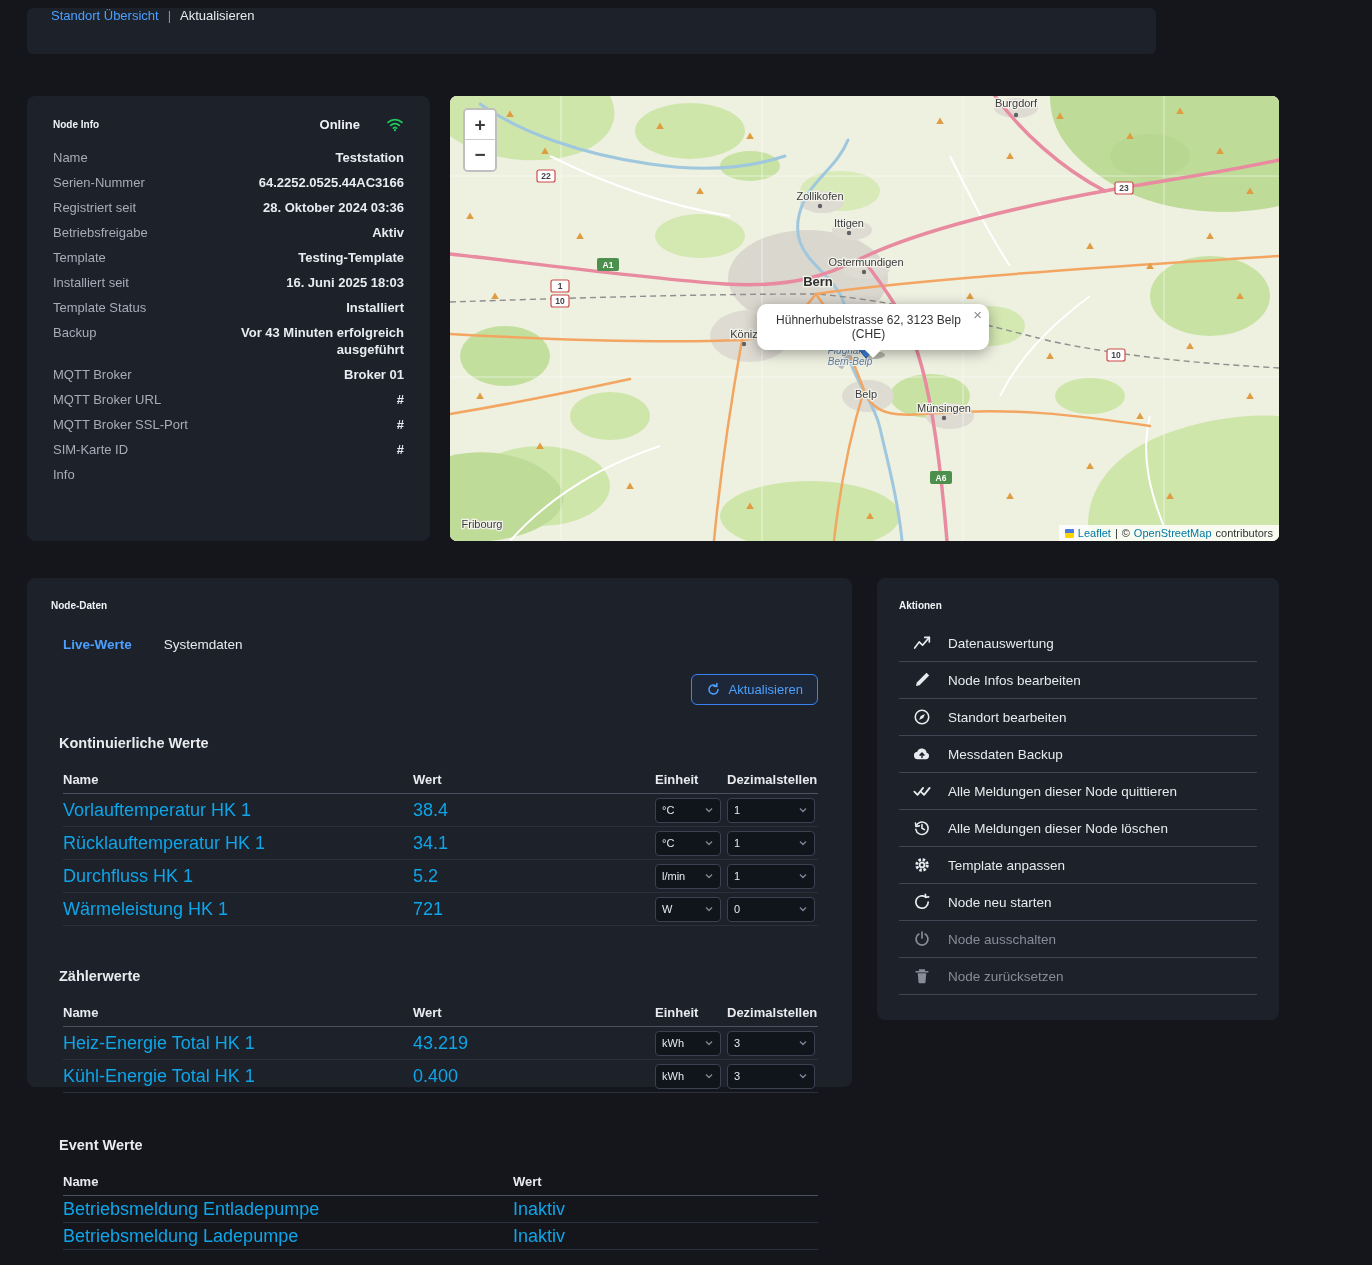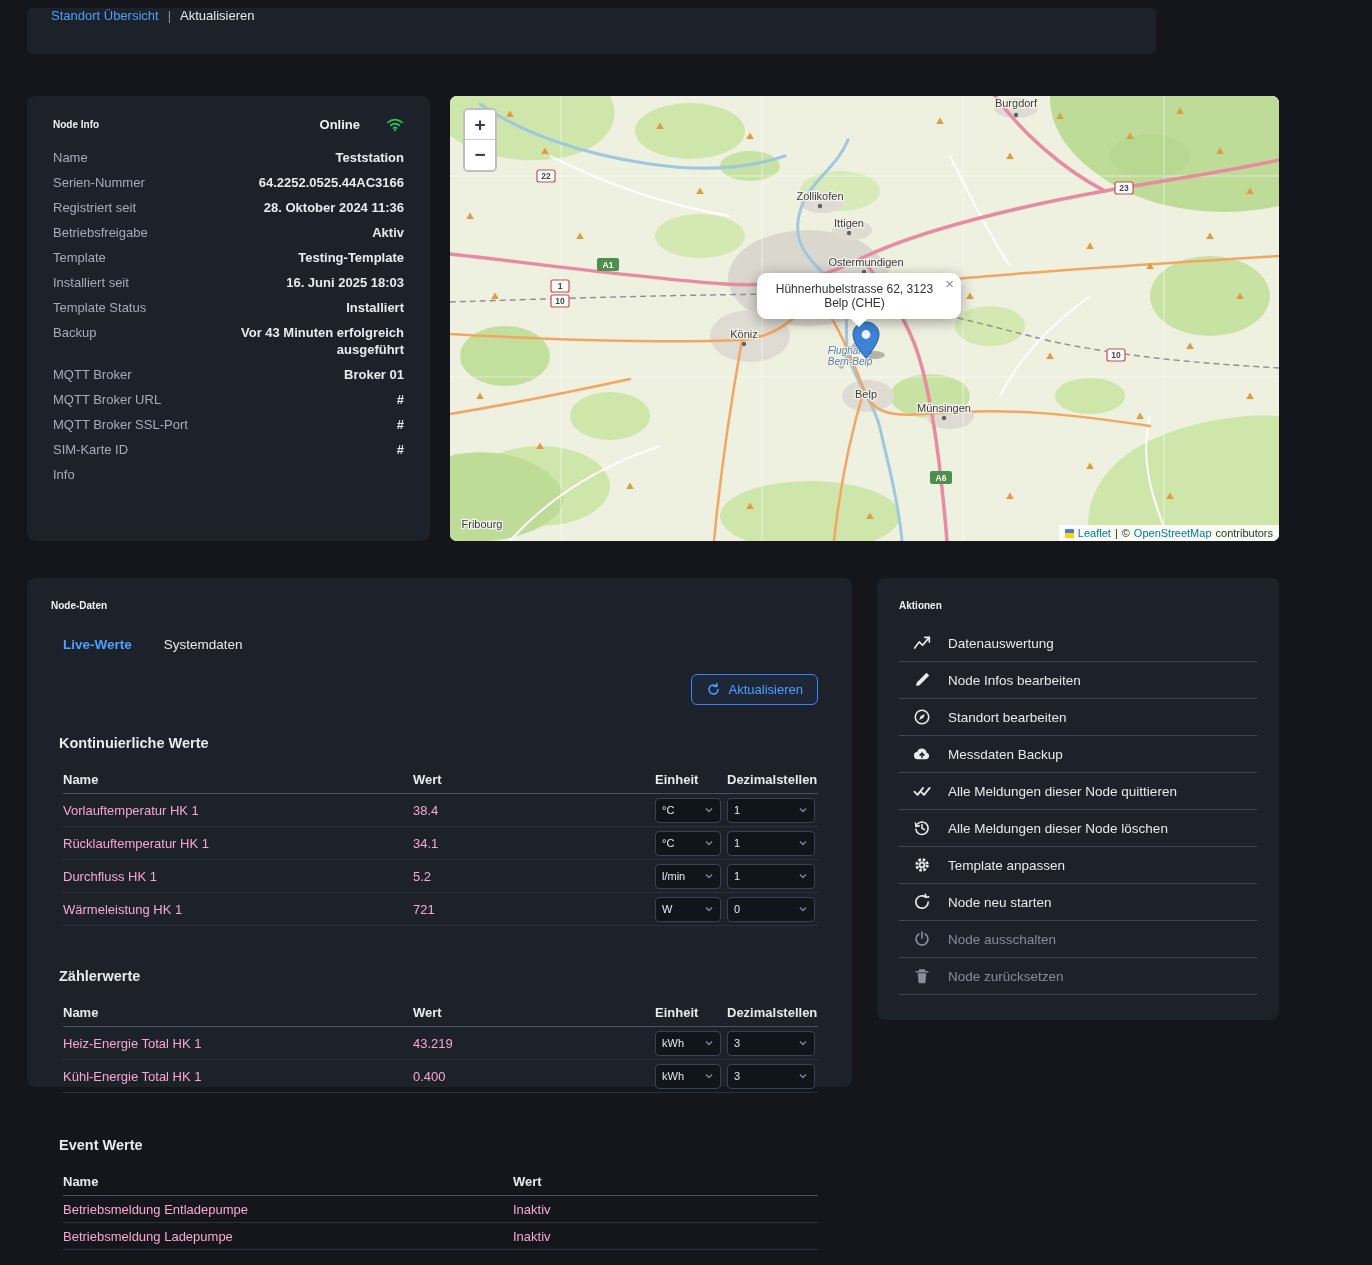--- a/index.html
+++ b/index.html
@@ -37,21 +37,21 @@
     font-size:11px; font-family:"Liberation Sans", sans-serif; }
   .map-canvas text.city { font-size:13px; font-weight:bold; fill:#2e2e2e; }
   .map-canvas text.airport { font-size:10px; font-style:italic; fill:#5b7f9e; stroke-width:2px; }
   .map-canvas text.badge-txt { font-size:8.5px; stroke-width:0; fill:#444; font-weight:bold; }
   .map-canvas text.badge-txt-mw { font-size:8.5px; stroke-width:0; fill:#fff; font-weight:bold; }
   .zoom-ctl { position:absolute; left:13px; top:12px; width:34px; background:#fff;
     border:2px solid rgba(0,0,0,0.25); border-radius:5px; overflow:hidden; }
   .zoom-ctl button { display:block; width:100%; height:30px; background:#fff; border:none;
     font-size:19px; font-weight:bold; color:#3c3c3c; cursor:pointer; line-height:30px; }
   .zoom-ctl button:first-child { border-bottom:1px solid #ccc; }
-  .map-popup { position:absolute; left:307px; top:177px; width:204px; background:#fff;
+  .map-popup { position:absolute; left:307px; top:208px; width:232px; background:#fff;
     border-radius:10px; padding:9px 22px 9px 13px; box-shadow:0 3px 14px rgba(0,0,0,0.35);
     font-size:12px; color:#333; text-align:center; }
   .map-popup::after { content:""; position:absolute; left:50%; bottom:-8px; margin-left:-9px;
     border-left:9px solid transparent; border-right:9px solid transparent; border-top:9px solid #fff; }
   .popup-close { position:absolute; top:2px; right:7px; font-size:15px; color:#8c8c8c; cursor:pointer; }
   .map-attribution { position:absolute; right:0; bottom:0; background:rgba(255,255,255,0.82);
     font-size:11px; color:#333; padding:2px 6px; display:flex; align-items:center; gap:4px; }
   .map-attribution a { color:#0078a8; text-decoration:none; cursor:pointer; }
   .attr-flag { display:inline-block; width:9px; height:9px; border-radius:1px;
     background:linear-gradient(#4c7be1 50%, #ffd500 50%); }
@@ -67,21 +67,21 @@
     color:#4ba0ff; font-size:13px; cursor:pointer; font-family:inherit; }
   .section-heading { margin-top:30px; margin-left:8px; font-size:14.5px; color:#e8eaed; }
   .dtable { margin-left:12px; width:755px; margin-top:14px; }
   .t-h, .t-r { display:grid; align-items:center; }
   .cols4 { grid-template-columns:350px 242px 72px 91px; }
   .cols2 { grid-template-columns:450px 305px; }
   .t-h { height:29px; border-bottom:1px solid #4a5261; }
   .t-h span { font-size:13px; font-weight:bold; color:#e8eaed; }
   .t-r { height:33px; border-bottom:1px solid #2b313c; }
   .t-r.slim { height:27px; }
-  .t-r span { font-size:13px; color:#f9a8d4; }
+  .t-r span { font-size:18px; color:#0ea5e9; }
   .sel { height:25px; background:#10141b; border:1px solid #3a4252; border-radius:4px;
     display:flex; align-items:center; justify-content:space-between; padding:0 6px; cursor:pointer; }
   .sel span { font-size:11px; color:#e6e9ee; }
   .sel-unit { width:66px; }
   .sel-dec { width:88px; }
 
   
   .actions { left:877px; top:578px; width:402px; height:442px; padding:22px 22px; }
   .action-list { margin-top:14px; }
   .action-item { display:flex; align-items:center; gap:17px; height:37px;
@@ -118,21 +118,21 @@
       <div class="ni-row">
           <span class="ni-label">Name</span>
           <span class="ni-value">Teststation</span>
         </div>
       <div class="ni-row">
           <span class="ni-label">Serien-Nummer</span>
           <span class="ni-value">64.2252.0525.44AC3166</span>
         </div>
       <div class="ni-row">
           <span class="ni-label">Registriert seit</span>
-          <span class="ni-value">28. Oktober 2024 11:36</span>
+          <span class="ni-value">28. Oktober 2024 03:36</span>
         </div>
       <div class="ni-row">
           <span class="ni-label">Betriebsfreigabe</span>
           <span class="ni-value">Aktiv</span>
         </div>
       <div class="ni-row">
           <span class="ni-label">Template</span>
           <span class="ni-value">Testing-Template</span>
         </div>
       <div class="ni-row">

